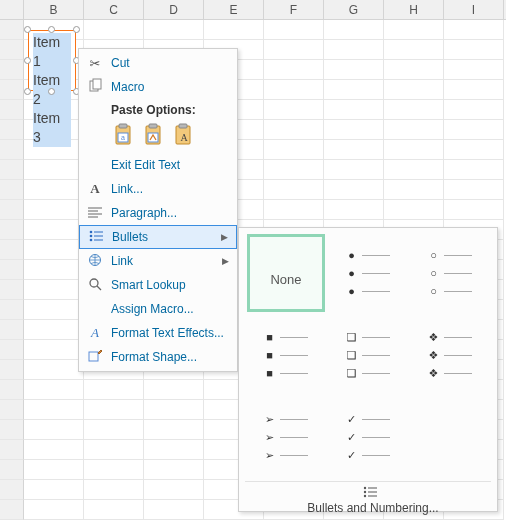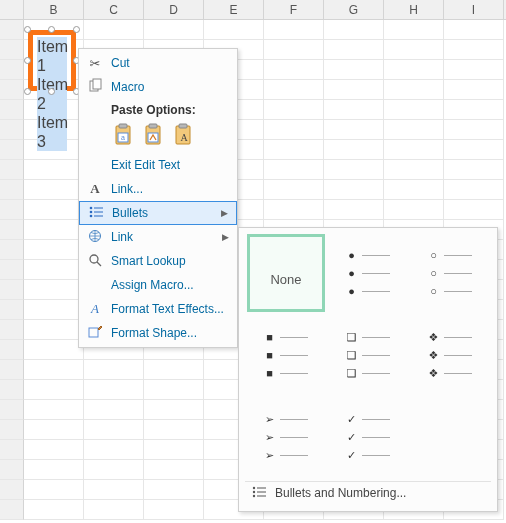--- a/index.html
+++ b/index.html
@@ -43,23 +43,23 @@
     border-right: 1px solid #d4d4d4;
     border-bottom: 1px solid #e6e6e6;
     background: #f0f0f0;
   }
   
   .textbox {
     position: absolute;
     left: 28px; top: 30px;
     width: 48px; height: 61px;
     background: #fff;
-    border: 5px solid #f97316;
+    border: 1px solid #f97316;
     padding: 2px 4px;
-    font-size: 16px;
+    font-size: 14px;
     line-height: 19px;
   }
   .textbox .tline { background: #c9e0f7; display: block; }
   .handle {
     position: absolute; width: 7px; height: 7px;
     background: #fff; border: 1px solid #9a9a9a; border-radius: 50%;
   }
   .h-tl { left: 24px; top: 26px; } .h-tm { left: 48px; top: 26px; } .h-tr { left: 73px; top: 26px; }
   .h-ml { left: 24px; top: 57px; } .h-mr { left: 73px; top: 57px; }
   .h-bl { left: 24px; top: 88px; } .h-bm { left: 48px; top: 88px; } .h-br { left: 73px; top: 88px; }
@@ -140,24 +140,25 @@
   }
   .swatch .none-label { color:#555; font-size:13px;margin-top:13px; }
   .bl-line {
     display: flex; align-items: center; gap: 5px;
   }
   .bl-line .dash { width: 28px; height: 0; border-top: 1px solid #aaa; }
   .bl-line .mk { width: 10px; text-align: center; font-size: 11px; color:#333; line-height:1; }
   .gallery-footer {
     border-top: 1px solid #e2e2e2;
     margin-top: 5px; padding-top: 4px;
-    display: flex; align-items: flex-start;
+    display: flex; align-items: center;
     height: 24px;
     padding-left: 4px;
     cursor: default;
+    flex-direction: column;
   }
   .gallery-footer .icon { width: 20px; text-align:center; }
   svg { overflow: visible; }
 </style>
 </head>
 <body>
 
 <div class="grid">
   <div class="col-headers">
     <div class="stub"></div>
@@ -513,20 +514,31 @@
     </div>
   </div>
   <div class="mi">
     <span class="icon"></span>
     <span class="lbl">Exit Edit Text</span>
   </div>
   <div class="mi">
     <span class="icon" style="font-family:serif;font-weight:bold;">A</span>
     <span class="lbl">Link...</span>
   </div>
+  <div class="mi">
+    <span class="icon">
+      <svg width="14" height="12">
+          <line x1="0" y1="2" x2="14" y2="2" stroke="#666"></line>
+          <line x1="0" y1="5" x2="10" y2="5" stroke="#666"></line>
+          <line x1="0" y1="8" x2="14" y2="8" stroke="#666"></line>
+          <line x1="0" y1="11" x2="10" y2="11" stroke="#666"></line>
+        </svg>
+    </span>
+    <span class="lbl">Paragraph...</span>
+  </div>
   <div class="mi highlight">
     <span class="icon">
       <svg width="14" height="12">
           <circle cx="2" cy="2" r="1.3" fill="#2a6ac2"></circle>
           <line x1="5" y1="2" x2="14" y2="2" stroke="#2a6ac2"></line>
           <circle cx="2" cy="6" r="1.3" fill="#2a6ac2"></circle>
           <line x1="5" y1="6" x2="14" y2="6" stroke="#2a6ac2"></line>
           <circle cx="2" cy="10" r="1.3" fill="#2a6ac2"></circle>
           <line x1="5" y1="10" x2="14" y2="10" stroke="#2a6ac2"></line>
         </svg>

